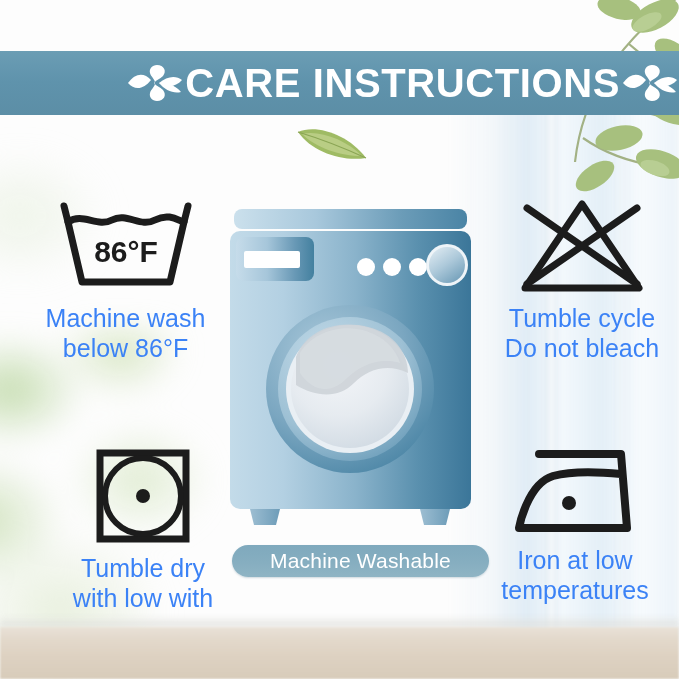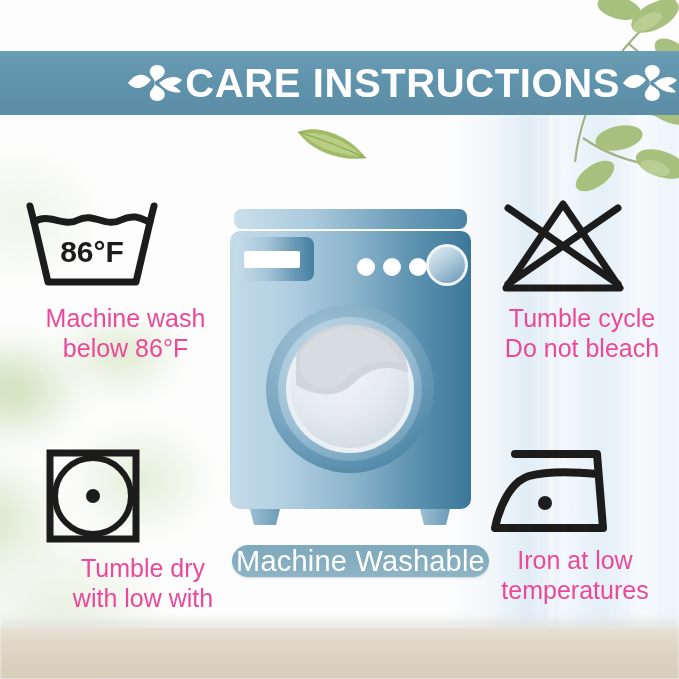--- a/index.html
+++ b/index.html
@@ -97,26 +97,27 @@
     line-height: 1;
     white-space: nowrap;
     font-family: "Liberation Sans", sans-serif;
   }
   .fleur { width: 58px; height: 46px; flex: 0 0 auto; }
 
   
   .cell {
     position: absolute;
     display: flex; flex-direction: column;
+    align-items: center;
   }
   .cell .sym { display: block; }
   .cell .cap {
     margin-top: 8px;
     text-align: center;
-    color: #ec4899;
+    color: #3b82f6;
     font-size: 25px;
     line-height: 1.18;
     white-space: nowrap;
   }
 
   #cell-wash   { left: 18px;  top: 196px; width: 215px; }
   #cell-bleach { left: 492px; top: 196px; width: 180px; }
   #cell-dry    { left: 43px;  top: 446px; width: 200px; }
   #cell-iron   { left: 485px; top: 446px; width: 180px; }
 
@@ -126,21 +127,21 @@
   .machine { position: absolute; left: 228px; top: 207px; width: 245px; height: 330px; }
 
   
   .badge {
     position: absolute;
     left: 232px; top: 545px;
     width: 257px; height: 32px;
     border-radius: 16px;
     background: linear-gradient(180deg, #7fa9bd 0%, #86aec0 55%, #8fb4c4 100%);
     color: #ffffff;
-    font-size: 29px;
+    font-size: 21px;
     display: flex; align-items: center; justify-content: center;
     letter-spacing: .2px;
     box-shadow: 0 1px 2px rgba(120,150,165,.35);
   }
 </style>
 </head>
 <body>
 
 <div id="stage">
 

